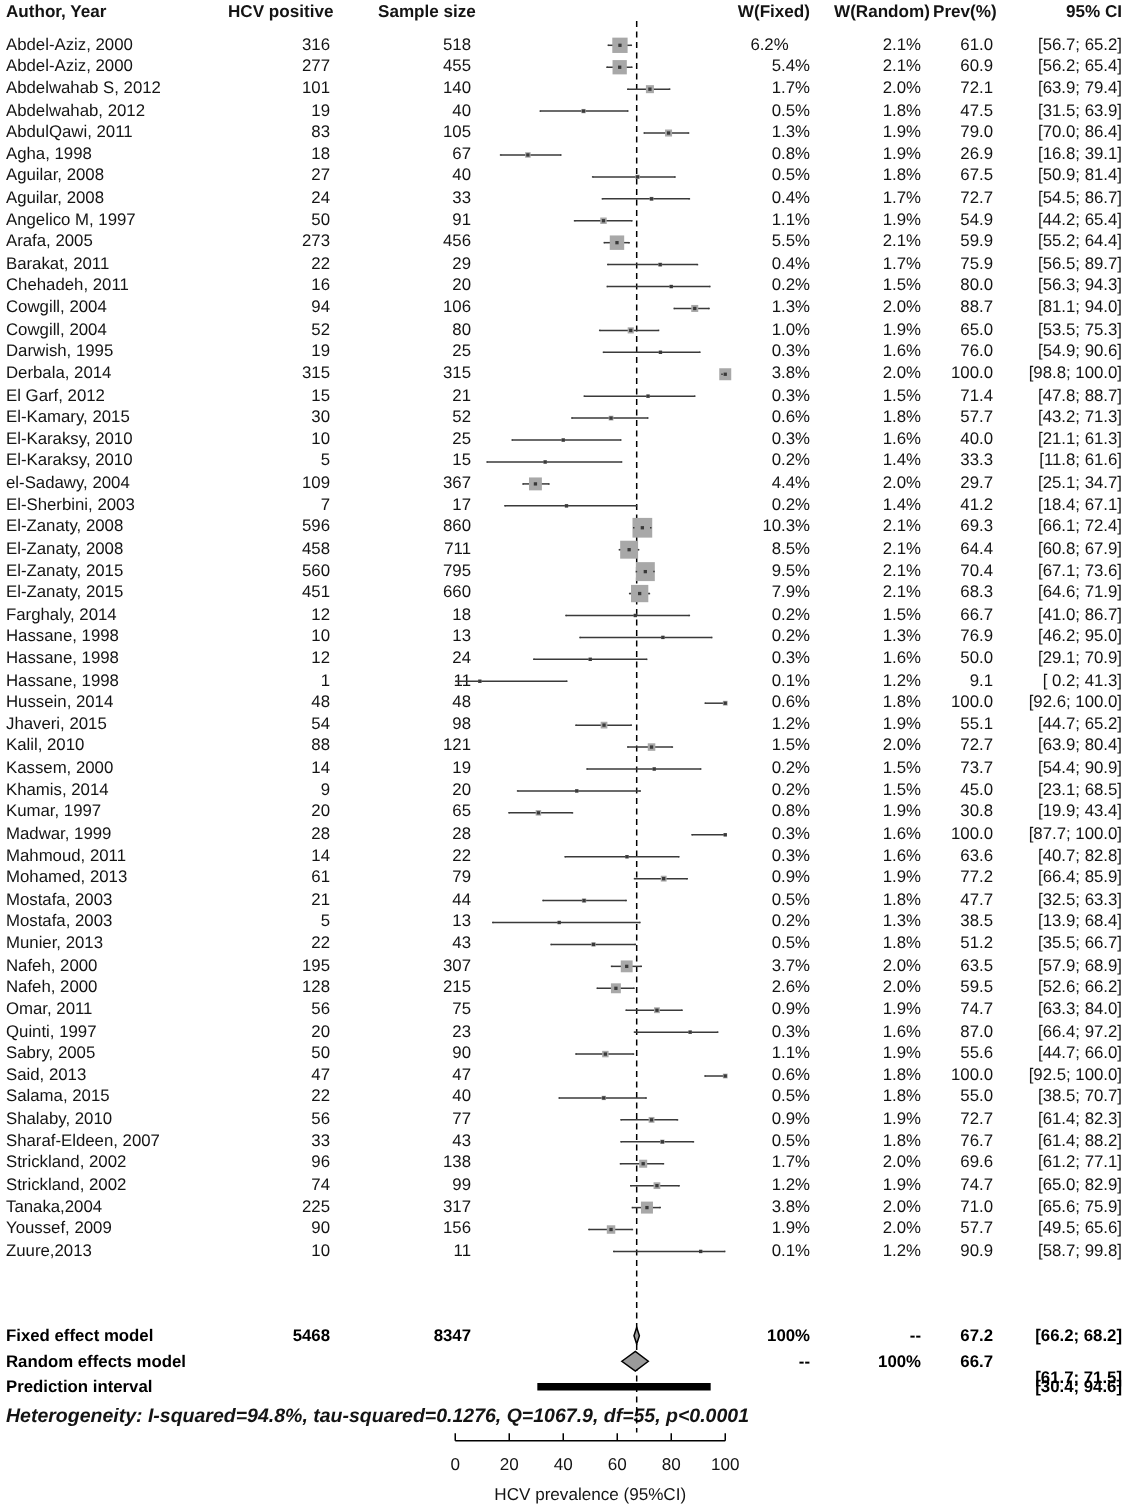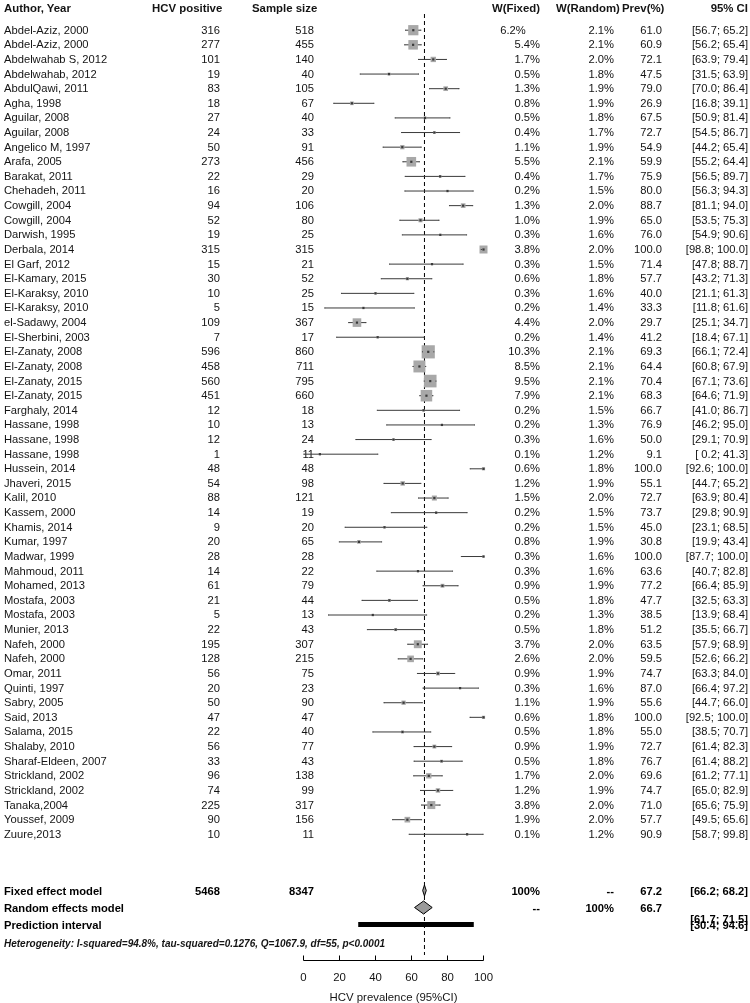--- a/index.html
+++ b/index.html
@@ -21,21 +21,21 @@
     width: 750px; height: 1003px;
   }
   .txt {
     position: absolute;
     font-size: 11.2px;
     line-height: 11.2px;
     white-space: pre;
     color: #141414;
   }
   .bold { font-weight: bold; color: #000; }
-  .ital { font-style: italic; font-weight: bold; font-size: 10px; }
+  .ital { font-style: italic; font-weight: bold; font-size: 13px; }
   .col-author { left: 4px; }
   .col-hcv   { left: 152px; width: 68px; text-align: right; }
   .col-n     { left: 252px; width: 62px; text-align: right; }
   .col-wf    { left: 486px; width: 54px; text-align: right; }
   .col-wr    { left: 556px; width: 58px; text-align: right; }
   .col-prev  { left: 622px; width: 40px; text-align: right; }
   .col-ci    { left: 664px; width: 84px; text-align: right; }
   .hdr { top: 3px; font-weight: bold; font-size: 11.4px; }
   .axislabel { font-size: 11.4px; }
   svg { display:block; }
@@ -282,21 +282,21 @@
     <div class="txt col-wf" style="top: 492.4px;">1.5%</div>
     <div class="txt col-wr" style="top: 492.4px;">2.0%</div>
     <div class="txt col-prev" style="top: 492.4px;">72.7</div>
     <div class="txt col-ci" style="top: 492.4px;">[63.9; 80.4]</div>
     <div class="txt col-author" style="top: 507.1px;">Kassem, 2000</div>
     <div class="txt col-hcv" style="top: 507.1px;">14</div>
     <div class="txt col-n" style="top: 507.1px;">19</div>
     <div class="txt col-wf" style="top: 507.1px;">0.2%</div>
     <div class="txt col-wr" style="top: 507.1px;">1.5%</div>
     <div class="txt col-prev" style="top: 507.1px;">73.7</div>
-    <div class="txt col-ci" style="top: 507.1px;">[29.8; 90.9]</div>
+    <div class="txt col-ci" style="top: 507.1px;">[54.4; 90.9]</div>
     <div class="txt col-author" style="top: 521.7px;">Khamis, 2014</div>
     <div class="txt col-hcv" style="top: 521.7px;">9</div>
     <div class="txt col-n" style="top: 521.7px;">20</div>
     <div class="txt col-wf" style="top: 521.7px;">0.2%</div>
     <div class="txt col-wr" style="top: 521.7px;">1.5%</div>
     <div class="txt col-prev" style="top: 521.7px;">45.0</div>
     <div class="txt col-ci" style="top: 521.7px;">[23.1; 68.5]</div>
     <div class="txt col-author" style="top: 536.3px;">Kumar, 1997</div>
     <div class="txt col-hcv" style="top: 536.3px;">20</div>
     <div class="txt col-n" style="top: 536.3px;">65</div>

